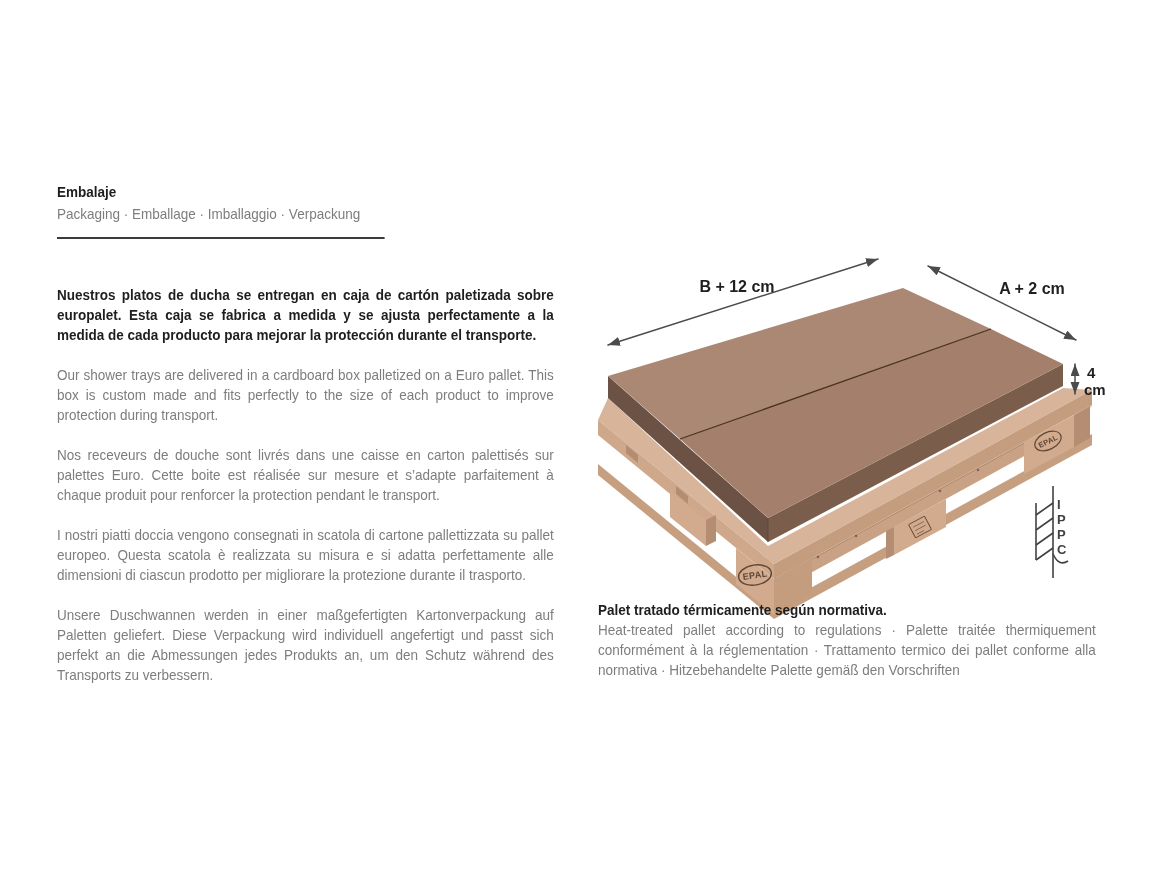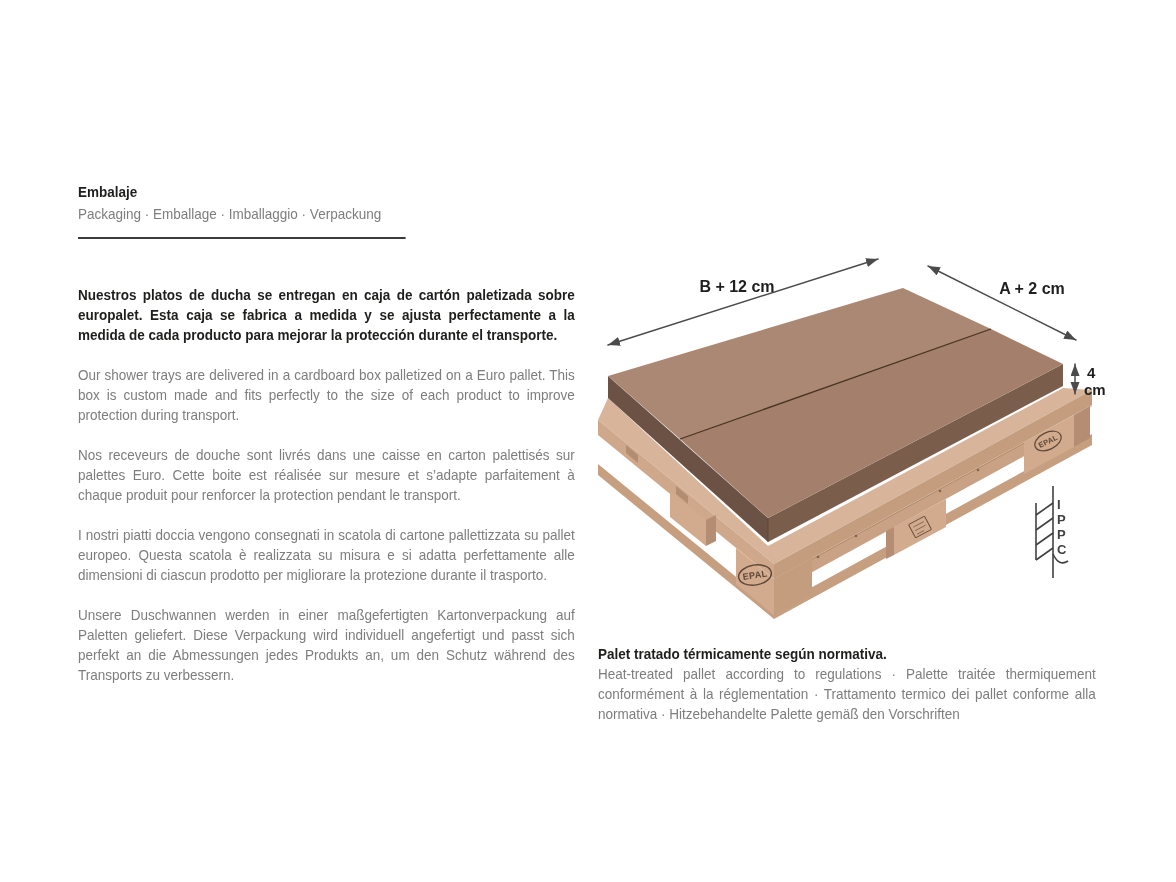--- a/index.html
+++ b/index.html
@@ -1,29 +1,29 @@
 <!DOCTYPE html>
 <html><head>
 <meta charset="utf-8">
 <style>
   html,body{margin:0;padding:0;}
   body{
     width:1176px;height:882px;background:#ffffff;position:relative;
     font-family:"Liberation Sans",sans-serif;color:#1e1e1c;overflow:hidden;
   }
-  .left-col{position:absolute;left:78px;top:182px;}
+  .left-col{position:absolute;left:57px;top:182px;}
   .condensed{width:552px;transform:scaleX(0.9);transform-origin:0 0;}
   .condensed-foot{width:553px;transform:scaleX(0.9);transform-origin:0 0;}
   .title{font-size:15px;line-height:19px;font-weight:700;color:#1e1e1c;margin:0;}
   .subtitle{font-size:15px;line-height:19px;color:#7d7d7d;margin-top:3px;}
   .rule{width:364px;border-top:2px solid #3b3b3a;margin-top:14px;}
   .para{font-size:15px;line-height:20px;text-align:justify;margin:0 0 20px 0;color:#7d7d7d;}
   .para.em{color:#1e1e1c;font-weight:700;margin-top:46px;}
   .figure{position:absolute;left:598px;top:248px;width:510px;height:372px;}
-  .footnote{position:absolute;left:598px;top:644px;}
+  .footnote{position:absolute;left:598px;top:600px;}
   .lead{font-size:15px;line-height:20px;font-weight:700;color:#1e1e1c;margin:0;}
   svg text{font-family:"Liberation Sans",sans-serif;}
   .dim-label{font-size:16px;font-weight:700;fill:#1f1f1f;}
   .dim-label-sm{font-size:15px;font-weight:700;fill:#1f1f1f;}
   .ippc-letter{font-size:13px;font-weight:700;fill:#414141;}
   .epal-text{font-size:9px;font-weight:700;fill:#5f4737;letter-spacing:.4px;}
   .epal-text-sm{font-size:7.5px;font-weight:700;fill:#5f4737;letter-spacing:.3px;}
 </style>
 </head>
 <body>

